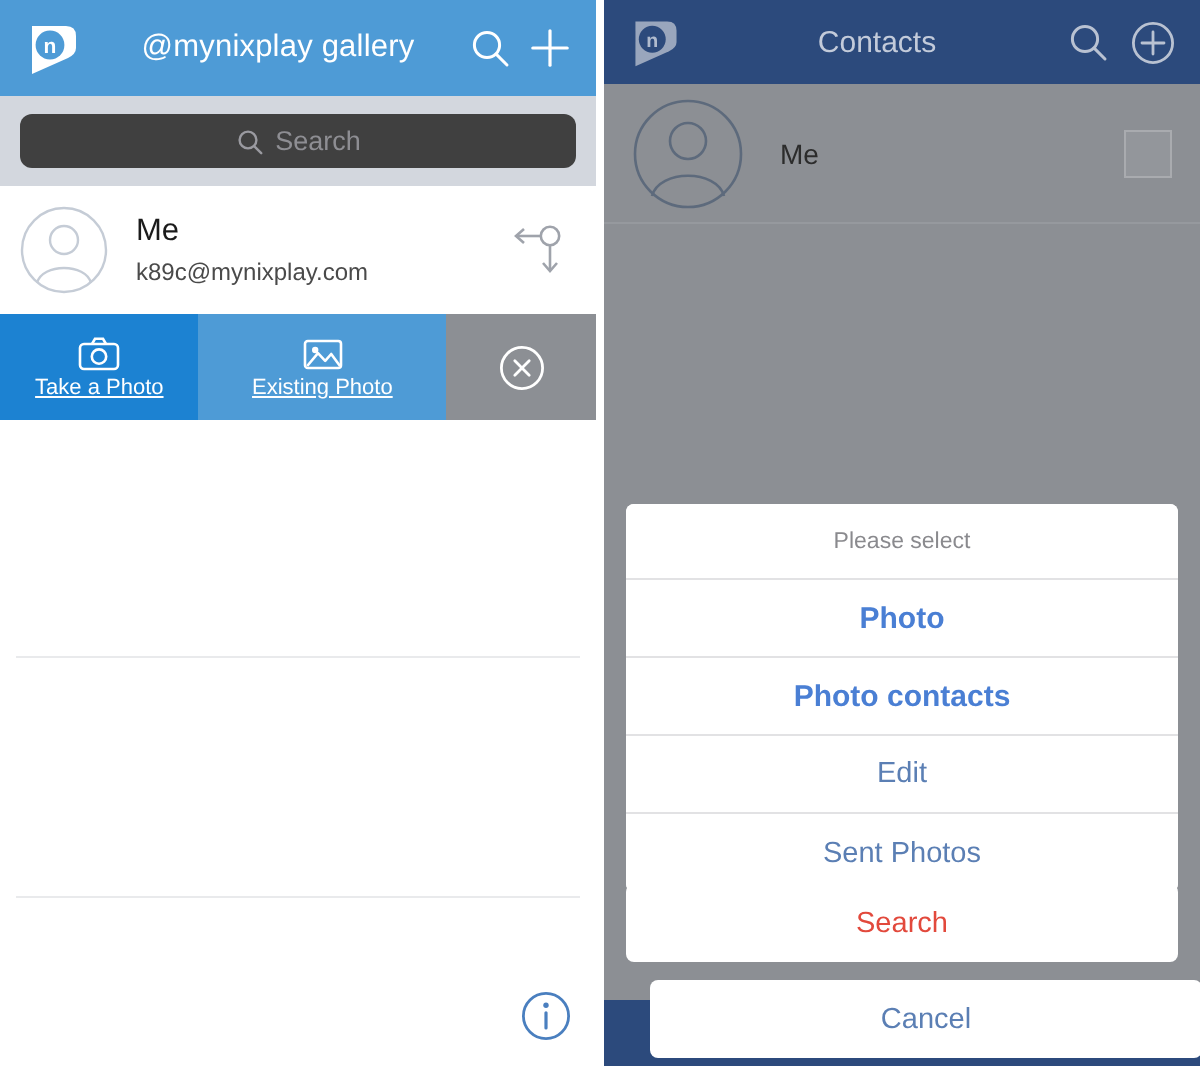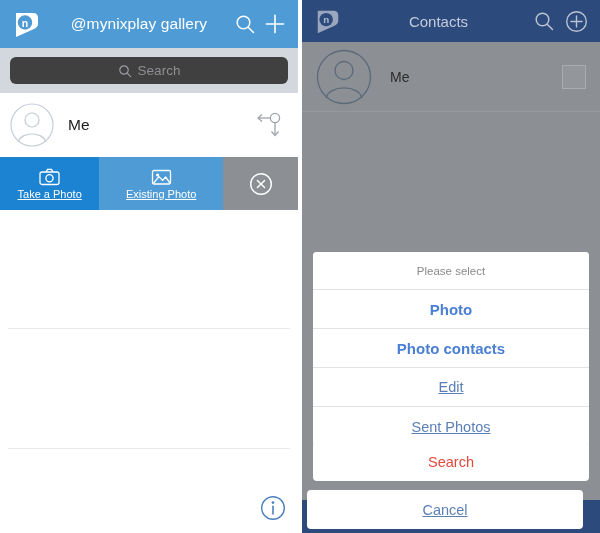--- a/index.html
+++ b/index.html
@@ -255,21 +255,21 @@
     left: 11px;
     width: 276px;
   }
   .sheet-group {
     background: #ffffff;
     border-radius: 4px;
     overflow: hidden;
   }
   .sheet-main { position: absolute; left: 11px; top: 252px; width: 276px; }
   .sheet-delete { position: absolute; left: 11px; top: 442px; width: 276px; }
-  .sheet-cancel { position: absolute; left: 5px; top: 490px; width: 276px; }
+  .sheet-cancel { position: absolute; left: 23px; top: 490px; width: 276px; }
 
   .sheet-item {
     height: 38px;
     display: flex;
     align-items: center;
     justify-content: center;
     border-bottom: 1px solid #e2e2e4;
     box-sizing: border-box;
     background: #ffffff;
   }
@@ -279,21 +279,20 @@
     color: #8a8a8e;
   }
   .si-strong {
     font-size: 15px;
     font-weight: bold;
     color: #4a7fd4;
   }
   .si-normal {
     font-size: 14.5px;
     color: #5b7fb4;
-    text-decoration: underline;
   }
   .si-danger {
     font-size: 14.5px;
     color: #e2493c;
   }
   .sheet-item.tall { height: 39px; }
 
   .rp-bottombar {
     position: absolute;
     left: 0; top: 500px;
@@ -348,20 +347,21 @@
     <div class="lp-row">
       <div class="avatar">
         <svg width="44" height="44" viewBox="0 0 44 44">
           <circle cx="22" cy="22" r="21" fill="#ffffff" stroke="#c5ccd6" stroke-width="1.2"></circle>
           <circle cx="22" cy="17" r="7" fill="none" stroke="#c5ccd6" stroke-width="1.2"></circle>
           <path d="M8.5 38.5 C11 28.5 33 28.5 35.5 38.5" fill="none" stroke="#c5ccd6" stroke-width="1.2"></path>
         </svg>
       </div>
       <div class="row-texts">
         <div class="row-name">Me</div>
+        <div class="row-sub">k89c@mynixplay.com</div>
       </div>
       <div class="branch-icon">
         <svg width="34" height="34" viewBox="0 0 34 34">
           <circle cx="23" cy="10" r="4.6" fill="none" stroke="currentColor" stroke-width="1.3"></circle>
           <line x1="18" y1="10" x2="6.5" y2="10" stroke="currentColor" stroke-width="1.3"></line>
           <polyline points="10,6.5 6,10 10,13.5" fill="none" stroke="currentColor" stroke-width="1.3"></polyline>
           <line x1="23" y1="15" x2="23" y2="27" stroke="currentColor" stroke-width="1.3"></line>
           <polyline points="19.5,23.5 23,27.5 26.5,23.5" fill="none" stroke="currentColor" stroke-width="1.3"></polyline>
         </svg>
       </div>

